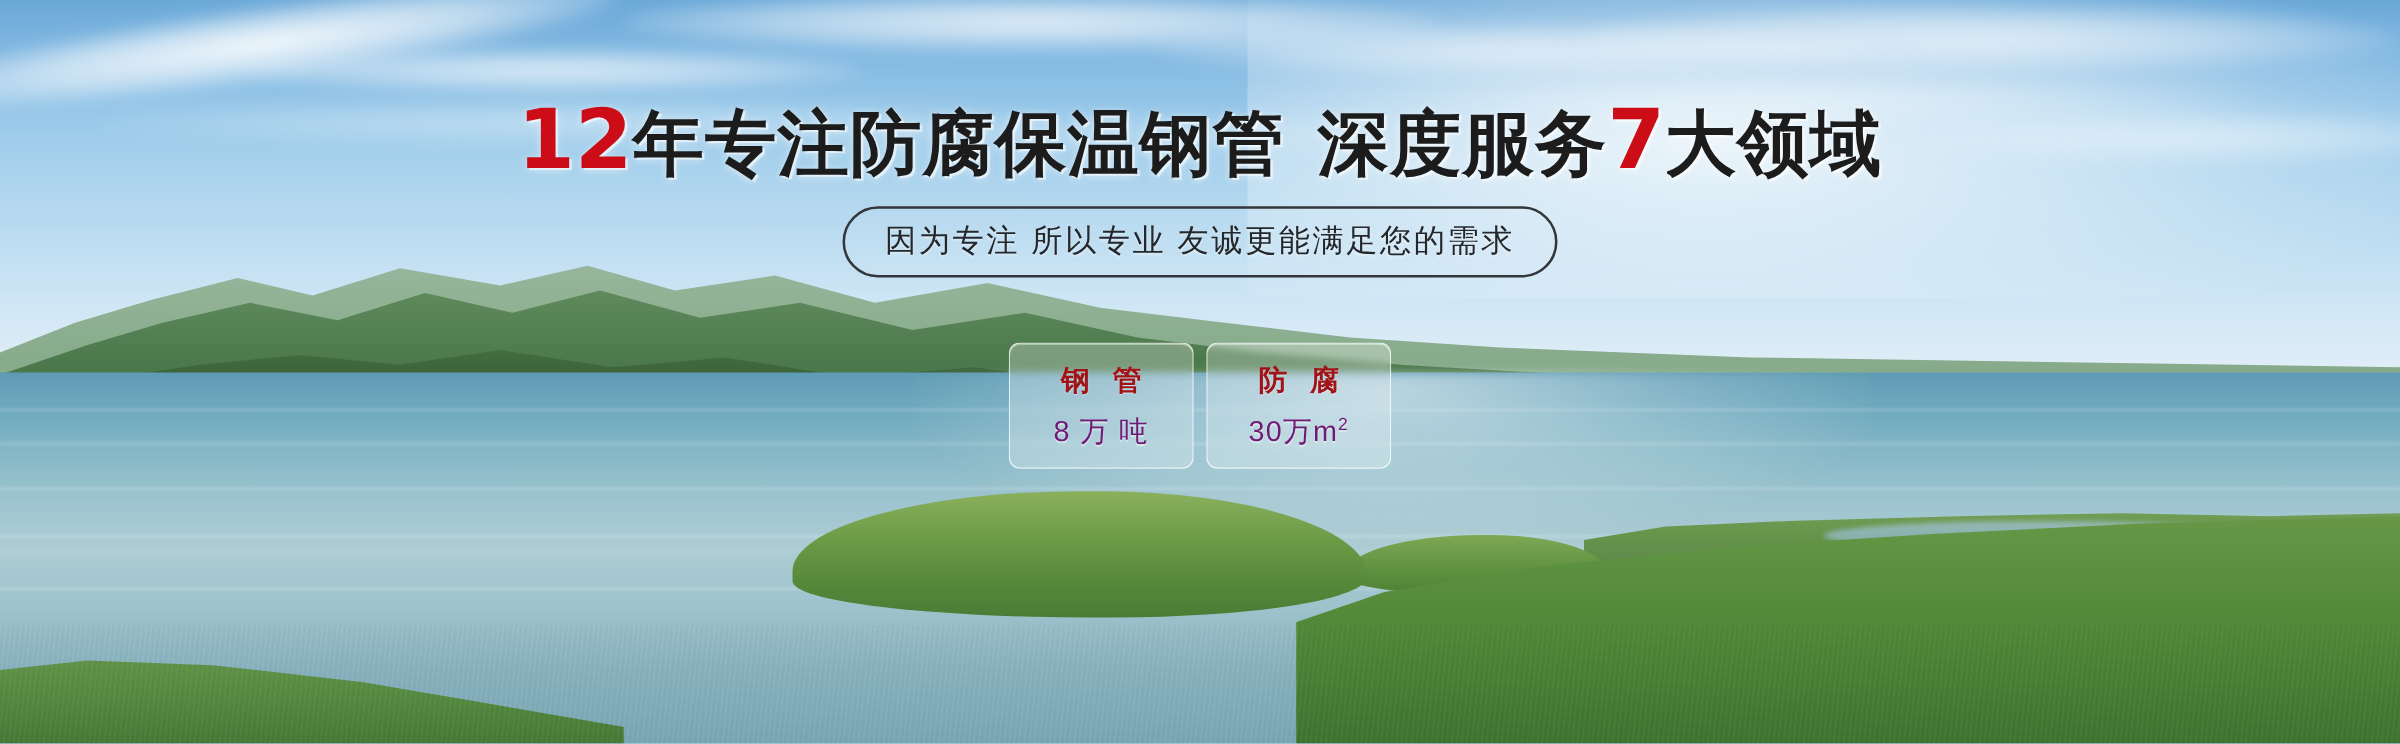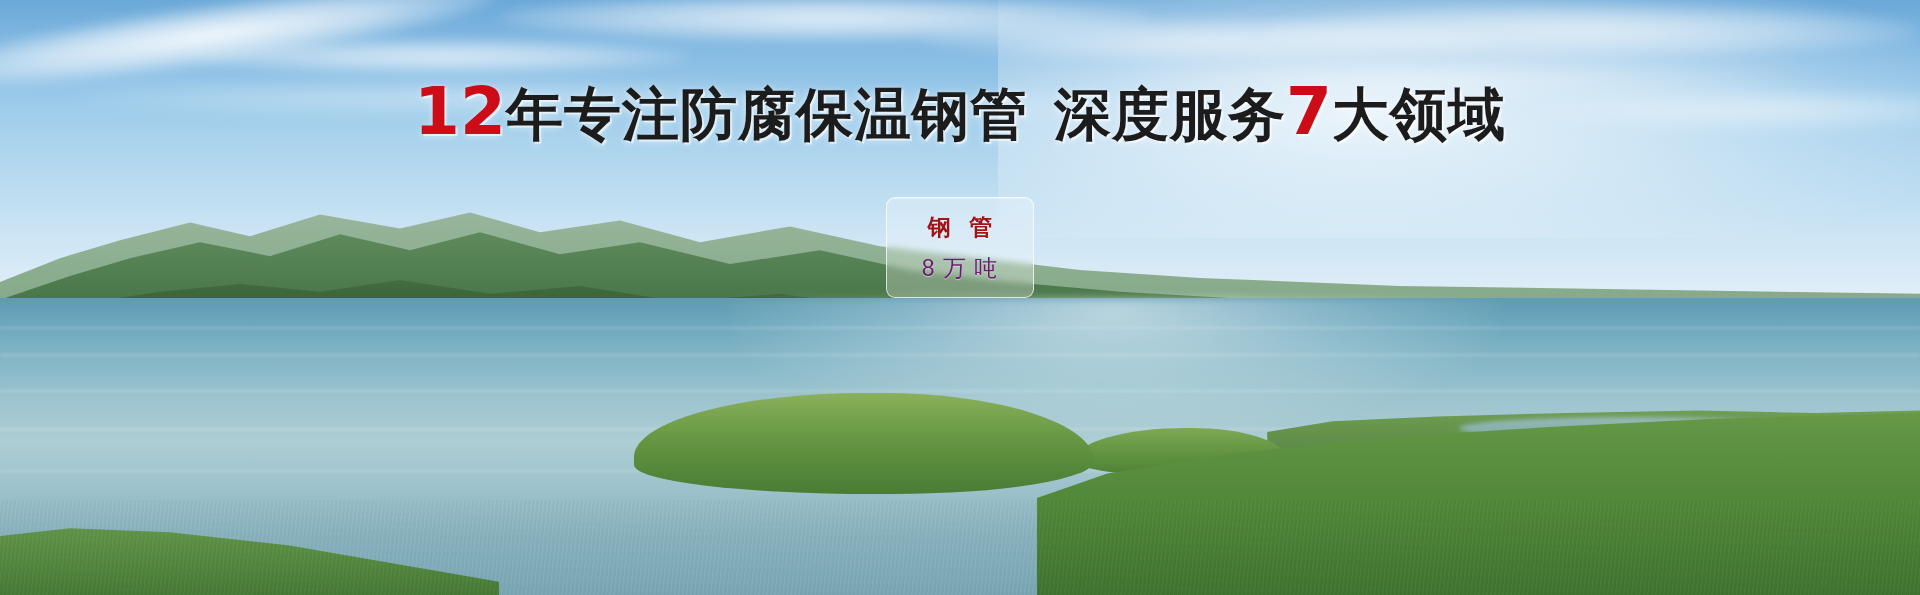--- a/index.html
+++ b/index.html
@@ -294,25 +294,30 @@
   <div class="grass-right"></div>
   <div class="grass-left"></div>
   <div class="grass-blades"></div>
 
   <div class="content">
 
     <div class="headline">
       <span class="hl-red">12</span><span>年专注防腐保温钢管</span><span class="hl-gap"></span><span>深度服务</span><span class="hl-red">7</span><span>大领域</span>
     </div>
 
+    <div class="subtitle">因为专注  所以专业  友诚更能满足您的需求</div>
 
     <div class="stats">
 
       <div class="stat-card">
         <div class="stat-title">钢 管</div>
         <div class="stat-value"><span>8 万 吨</span></div>
       </div>
 
+      <div class="stat-card">
+        <div class="stat-title">防 腐</div>
+        <div class="stat-value"><span>30万m</span><sup>2</sup></div>
+      </div>
 
 
     </div>
   </div>
 </div>
 
 </body></html>

